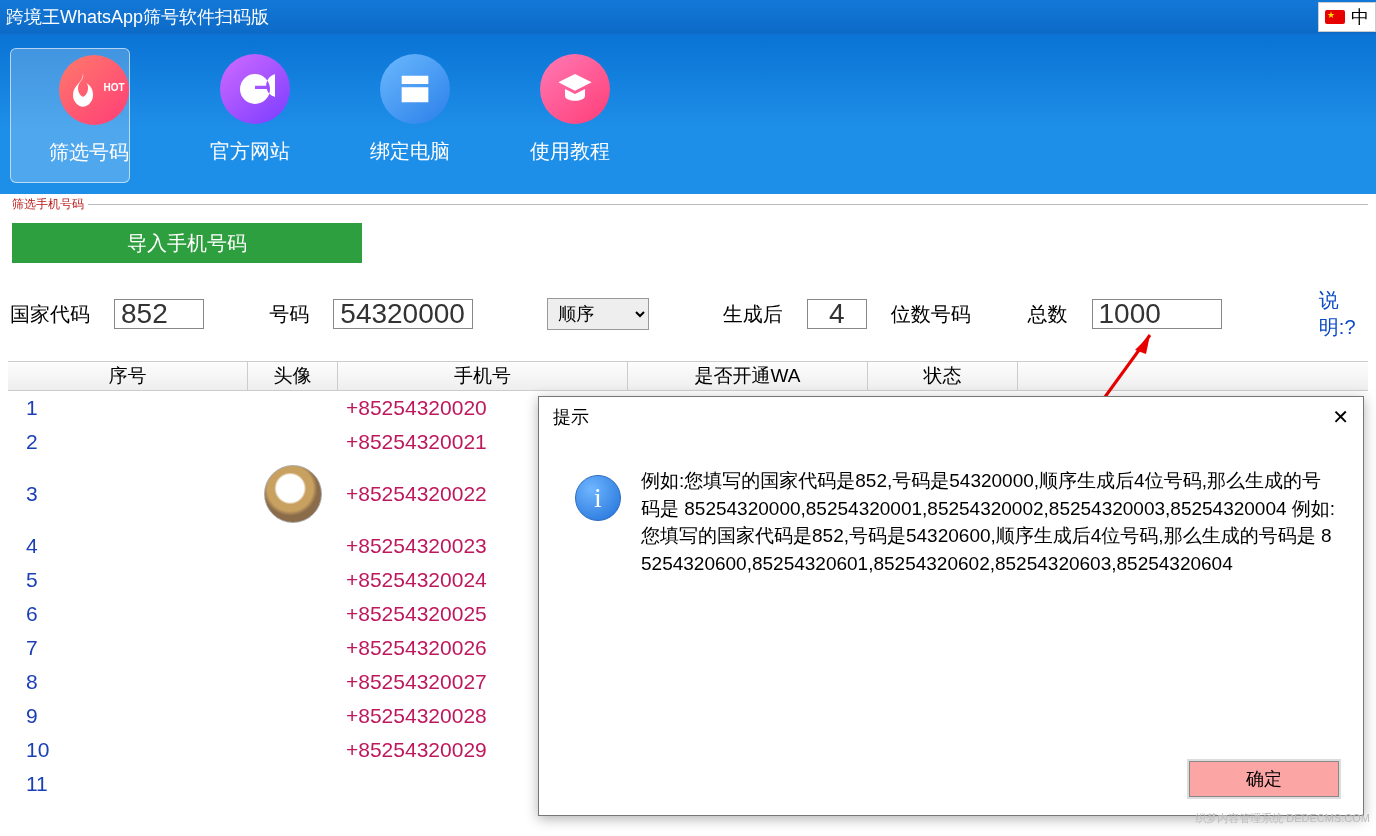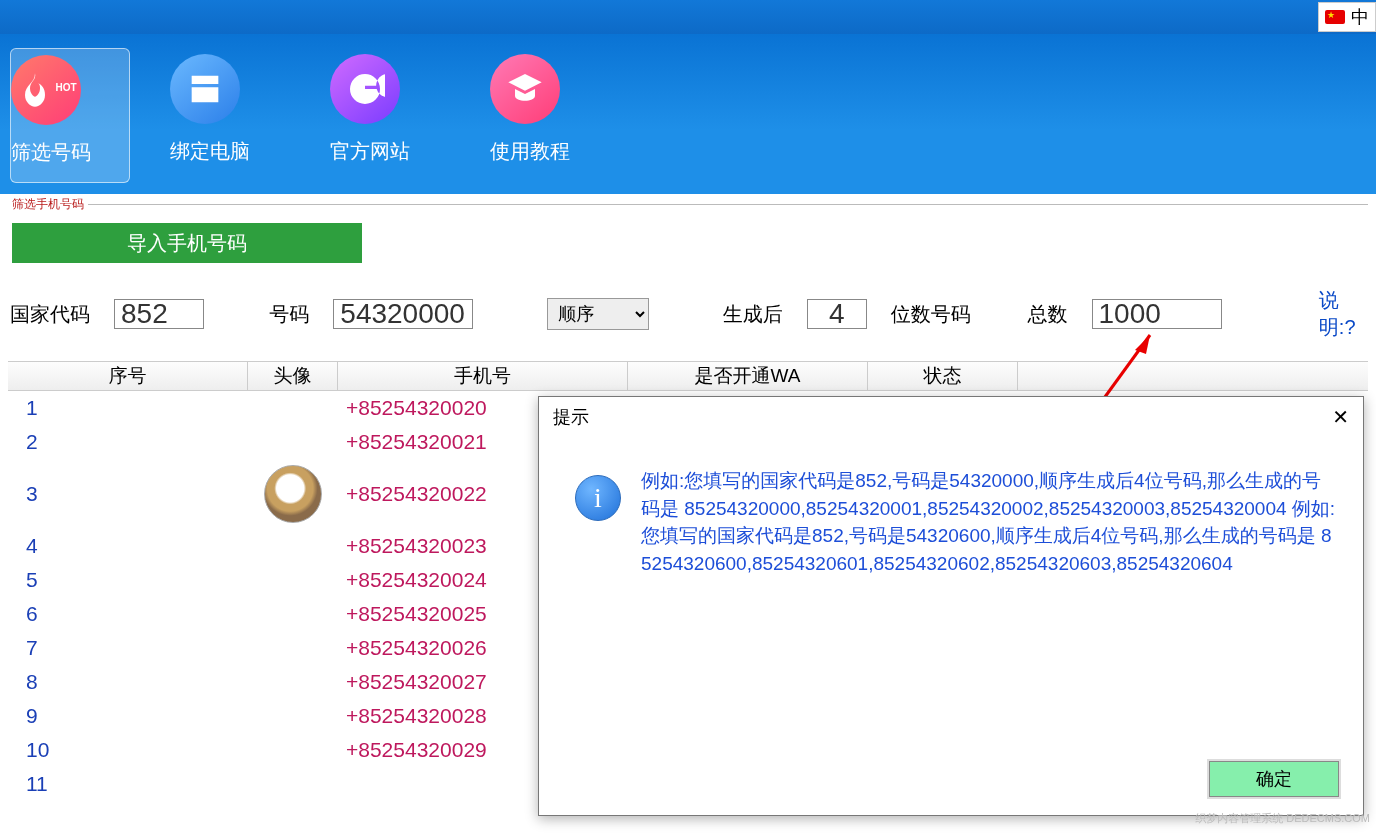--- a/index.html
+++ b/index.html
@@ -2,21 +2,21 @@
 <html><head>
 <meta charset="utf-8">
 <style>
   *{box-sizing:border-box;margin:0;padding:0;font-family:"Microsoft YaHei",Arial,sans-serif}
   body{width:1376px;height:836px;overflow:hidden;background:#fff;position:relative}
   .titlebar{height:34px;background:linear-gradient(#1278d8,#0d6ac7);color:#fff;font-size:18px;display:flex;align-items:center;padding-left:6px;position:relative}
   .lang{position:absolute;right:0;top:2px;background:#fff;color:#000;height:30px;display:flex;align-items:center;padding:0 6px;font-size:18px;gap:6px;border:1px solid #ccc}
   .flag{width:20px;height:14px;background:#e60000;border-radius:2px;display:inline-block;position:relative}
   .flag::after{content:"★";color:#ffde00;font-size:9px;position:absolute;left:2px;top:0}
   .toolbar{height:160px;background:linear-gradient(#0a73d4,#1e8fe8 60%,#1e8fe8);display:flex;padding:14px 10px;gap:40px;position:relative}
-  .tb-btn{width:120px;height:135px;display:flex;flex-direction:column;align-items:flex-start;justify-content:flex-start;padding-top:6px;color:#fff;font-size:20px;border-radius:6px;cursor:pointer}
+  .tb-btn{width:120px;height:135px;display:flex;flex-direction:column;align-items:flex-end;justify-content:flex-start;padding-top:6px;color:#fff;font-size:20px;border-radius:6px;cursor:pointer}
   .tb-btn.active{background:rgba(255,255,255,.22);border:1px solid rgba(255,255,255,.6)}
   .ico{width:70px;height:70px;border-radius:50%;display:flex;align-items:center;justify-content:center;color:#fff;margin-bottom:14px}
   .ico svg{width:40px;height:40px;fill:#fff}
   .i-hot{background:linear-gradient(140deg,#ff7a6b,#ff3d77)}
   .i-pc{background:linear-gradient(140deg,#6bb9ff,#2b7fe9)}
   .i-web{background:linear-gradient(140deg,#d06bff,#7a3cff)}
   .i-tut{background:linear-gradient(140deg,#ff7ab5,#ff3d77)}
   .hot-label{font-size:10px;font-weight:bold;margin-top:-6px}
   .section{padding:4px 8px 0 8px}
   .fieldset{border:none;border-top:1px solid #bbb;margin-top:-2px}
@@ -36,61 +36,62 @@
   .gr.tall{height:70px}
   .gr .c1{padding-left:18px;color:#1a3fb6}
   .gr .c2{display:flex;justify-content:center}
   .gr .c3{color:#be185d;padding-left:8px}
   .avatar{width:58px;height:58px;border-radius:50%;background:radial-gradient(circle at 45% 40%,#fff 0 30%,#c8a060 35% 50%,#8a6b4a 60% 100%);border:1px solid #aaa}
   .dialog{position:absolute;left:538px;top:396px;width:826px;height:420px;background:#fff;border:1px solid #777;box-shadow:0 3px 12px rgba(0,0,0,.3)}
   .dlg-title{height:40px;display:flex;align-items:center;justify-content:space-between;padding:0 14px;font-size:18px}
   .dlg-title .x{font-size:20px;cursor:pointer;font-family:Arial}
   .dlg-body{display:flex;padding:30px 26px 10px 36px;gap:20px}
   .info-ico{width:46px;height:46px;border-radius:50%;background:radial-gradient(circle at 35% 30%,#6fb6ff,#1e6fd8);display:flex;align-items:center;justify-content:center;color:#fff;font-size:28px;font-family:Georgia,serif;flex-shrink:0;margin-top:8px;border:1px solid #2b6bbb}
-  .dlg-text{font-size:19px;line-height:1.45;color:#1d4ed8;word-break:break-all}
+  .dlg-text{font-size:19px;line-height:1.45;color:#000000;word-break:break-all}
   .dlg-foot{position:absolute;bottom:18px;right:24px}
-  .ok-btn{width:130px;height:36px;background:#86efac;border:1px solid #888;font-size:18px;cursor:pointer;box-shadow:0 0 0 2px #ddd}
+  .ok-btn{width:150px;height:36px;background:#fca5a5;border:1px solid #888;font-size:18px;cursor:pointer;box-shadow:0 0 0 2px #ddd}
   .arrow{position:absolute;pointer-events:none}
   .watermark{position:absolute;right:6px;bottom:10px;font-size:11px;color:#bbb}
 </style>
 </head>
 <body>
 
 <div class="titlebar">
+  <span>跨境王WhatsApp筛号软件扫码版</span>
   <div class="lang">
     <span class="flag"></span>
     <span>中</span>
   </div>
 </div>
 
 <div class="toolbar">
   <div class="tb-btn active">
     <div class="ico i-hot">
       <svg viewBox="0 0 24 24">
           <path d="M12 2c1 4-3 5-3 9 0 3 2 5 3 5s3-2 3-5c0-1 0-2-1-3 2 1 4 3 4 7 0 4-3 7-6 7s-6-3-6-7c0-6 6-7 6-13z"></path>
         </svg>
       <span class="hot-label">HOT</span>
     </div>
     <span>筛选号码</span>
   </div>
   <div class="tb-btn">
+    <div class="ico i-web">
+        <svg viewBox="0 0 24 24">
+          <path d="M12 3a9 9 0 109 9h-9v-2h6.7A7 7 0 1119 12h2a9 9 0 00-9-9z"></path>
+        </svg>
+      </div>
+    <span>官方网站</span>
+  </div>
+  <div class="tb-btn">
     <div class="ico i-pc">
         <svg viewBox="0 0 24 24">
           <path d="M4 4h16v5H4zM4 11h16v9H4zm7 3h2v2h-2z"></path>
         </svg>
       </div>
     <span>绑定电脑</span>
-  </div>
-  <div class="tb-btn">
-    <div class="ico i-web">
-        <svg viewBox="0 0 24 24">
-          <path d="M12 3a9 9 0 109 9h-9v-2h6.7A7 7 0 1119 12h2a9 9 0 00-9-9z"></path>
-        </svg>
-      </div>
-    <span>官方网站</span>
   </div>
   <div class="tb-btn">
     <div class="ico i-tut">
         <svg viewBox="0 0 24 24">
           <path d="M12 3L2 8l10 5 10-5-10-5zm-6 9v4c0 2 3 3 6 3s6-1 6-3v-4l-6 3-6-3z"></path>
         </svg>
       </div>
     <span>使用教程</span>
   </div>
 </div>

